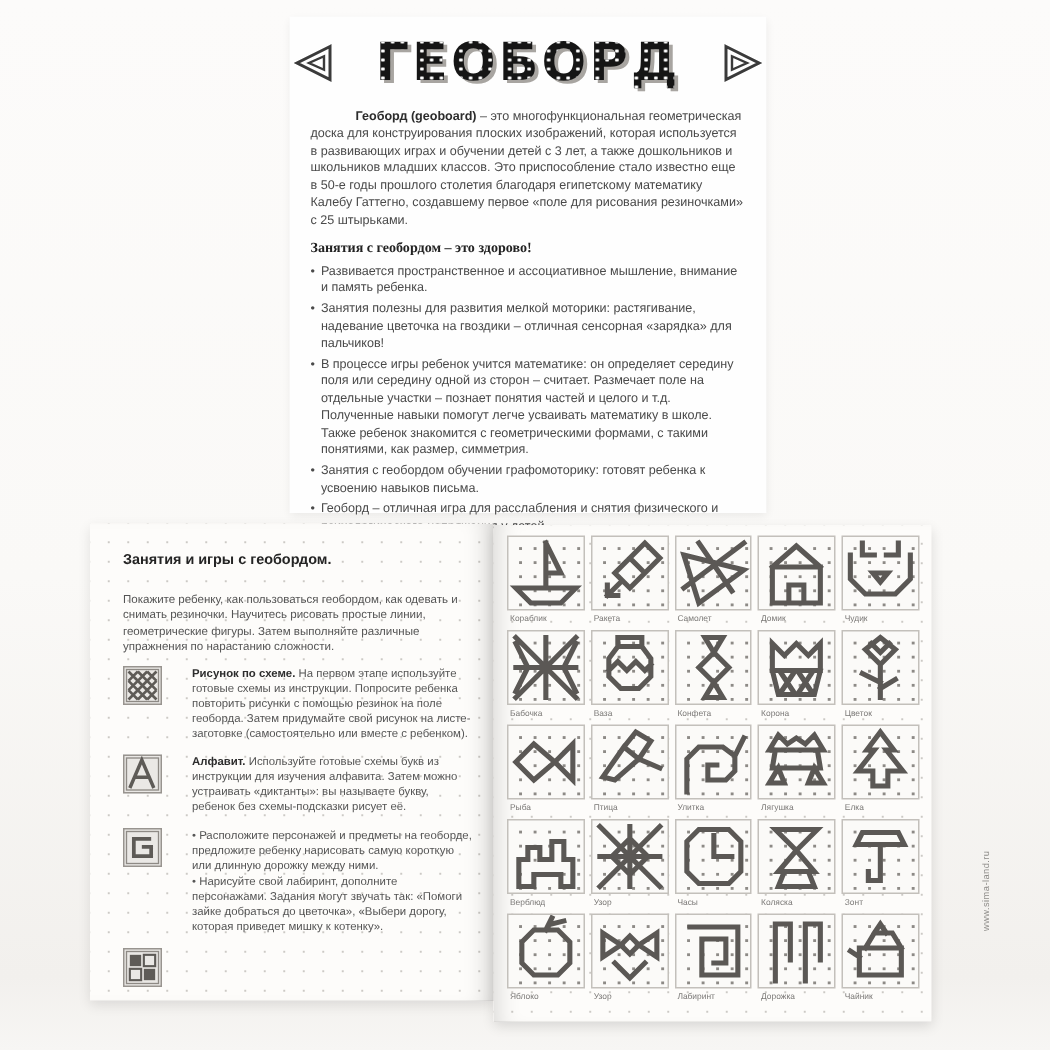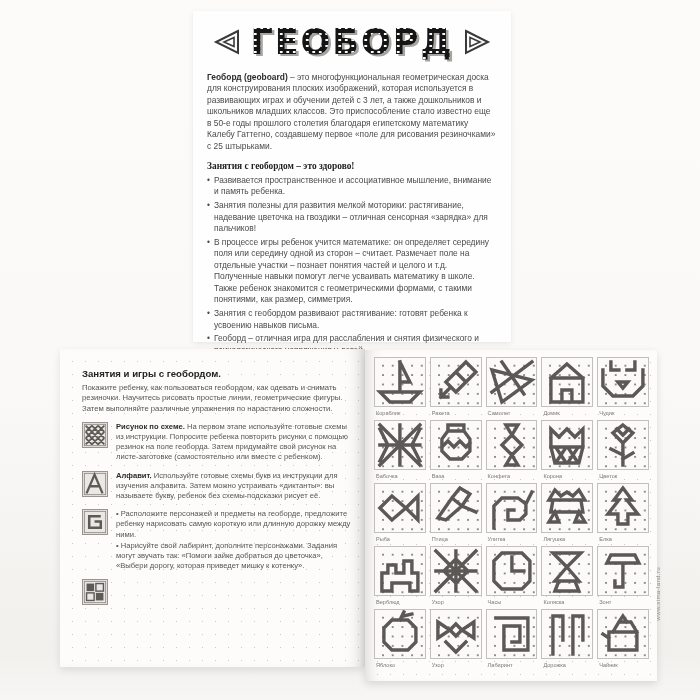--- a/index.html
+++ b/index.html
@@ -6,53 +6,53 @@
   body{
     width:700px;height:700px;position:relative;overflow:hidden;
     background:linear-gradient(180deg,#fcfbfa 0%,#faf9f7 55%,#f2f0ed 93%,#f7f6f4 100%);
     font-family:"Liberation Sans",sans-serif;color:#4b4b4b;
   }
   
   .top-sheet{
     position:absolute;left:193px;top:11px;width:318px;height:331px;
     background:#fefefe;box-shadow:0 2px 6px rgba(0,0,0,.07),0 0 1px rgba(0,0,0,.06);
   }
-  .title-row{display:flex;align-items:center;justify-content:center;gap:9px;margin-top:9px;height:44px;}
+  .title-row{display:flex;align-items:center;justify-content:space-between;gap:9px;margin-top:9px;height:44px;}
   .title-wrap{position:relative;line-height:1;}
   .title-shadow{position:absolute;left:2.5px;top:2.5px;color:#a8a5a1;z-index:0;
     font-weight:900;font-size:35px;letter-spacing:2px;font-family:"DejaVu Sans",sans-serif;}
   .title-text{position:relative;z-index:1;font-weight:900;font-size:35px;letter-spacing:2px;
     font-family:"DejaVu Sans",sans-serif;
     background:radial-gradient(circle,#ffffff 1.1px,transparent 1.3px) 2px 3px/6.5px 6px,#151515;
     -webkit-background-clip:text;background-clip:text;color:transparent;}
   .arrow-ico{flex:0 0 auto;}
   .sheet-body{margin:8px 14px 0 14px;font-size:8.4px;line-height:1.36;color:#4a4a4a;}
-  .sheet-body b{color:#2c2c2c;}
+  .sheet-body b{color:#2c2c2c;margin-left:30px;}
   .benefits-heading{margin:9px 14px 0 14px;font-size:9.4px;font-weight:bold;color:#222;font-family:Liberation Serif, serif;}
   .benefits-list{margin:4px 14px 0 14px;}
   .bullet-row{display:flex;gap:4px;margin-top:2.5px;font-size:8.4px;line-height:1.36;color:#4a4a4a;}
   .bullet-row .marker{flex:0 0 auto;}
   
   .booklet{position:absolute;left:60px;top:349px;width:600px;height:340px;display:flex;align-items:flex-start;}
   .page{
     background-color:#fdfcfa;
     background-image:radial-gradient(circle,#ccc9c5 .8px,transparent 1px);
     background-size:13px 13px;background-position:6px 6px;
   }
   .page-left{
-    width:305px;height:318px;padding:19px 14px 0 22px;box-sizing:border-box;
+    width:269px;height:318px;padding:19px 14px 0 22px;box-sizing:border-box;
     box-shadow:0 3px 8px rgba(0,0,0,.10), inset -16px 0 18px -14px rgba(0,0,0,.22);
   }
   .page-right{
     width:292px;height:331px;padding:7px 8px 0 9px;box-sizing:border-box;margin-top:1px;
     box-shadow:0 3px 8px rgba(0,0,0,.12), inset 14px 0 16px -12px rgba(0,0,0,.16);
   }
   .left-heading{font-size:9.6px;font-weight:bold;color:#242424;}
-  .left-intro{margin-top:4px;font-size:7.7px;line-height:1.35;color:#555;}
-  .activity{display:flex;gap:8px;margin-top:7.5px;}
+  .left-intro{margin-top:16px;font-size:7.7px;line-height:1.35;color:#555;}
+  .activity{display:flex;gap:20px;margin-top:7.5px;}
   .item-icon{flex:0 0 auto;width:26px;height:26px;border:1px solid #98948f;background:#eae8e5;box-sizing:border-box;}
   .activity-text{font-size:7.6px;line-height:1.33;color:#555;}
   .activity-text b{color:#2d2d2d;}
   .activity-text p{margin:0 0 1px 0;}
   
   .patterns-grid{display:grid;grid-template-columns:repeat(5,1fr);column-gap:4px;row-gap:1px;}
   .cell{display:flex;flex-direction:column;}
   .cellbox{
     border:1px solid #c3c0bb;background-color:#fbfaf8;box-sizing:border-box;
     background-image:radial-gradient(circle,#8d8a86 1px,transparent 1.2px);
@@ -97,21 +97,21 @@
       <div class="bullet-row">
         <span class="marker">•</span>
         <span>Занятия полезны для развития мелкой моторики: растягивание, надевание цветочка на гвоздики – отличная сенсорная «зарядка» для пальчиков!</span>
       </div>
       <div class="bullet-row">
         <span class="marker">•</span>
         <span>В процессе игры ребенок учится математике: он определяет середину поля или середину одной из сторон – считает. Размечает поле на отдельные участки – познает понятия частей и целого и т.д. Полученные навыки помогут легче усваивать математику в школе. Также ребенок знакомится с геометрическими формами, с такими понятиями, как размер, симметрия.</span>
       </div>
       <div class="bullet-row">
         <span class="marker">•</span>
-        <span>Занятия с геобордом развивают растягивание: готовят ребенка к усвоению навыков письма.</span>
+        <span>Занятия с геобордом обучении графомоторику: готовят ребенка к усвоению навыков письма.</span>
       </div>
       <div class="bullet-row">
         <span class="marker">•</span>
         <span>Геоборд – отличная игра для расслабления и снятия физического и психологического напряжения у детей.</span>
       </div>
     </div>
 </div>
 
 <div class="booklet">
 

